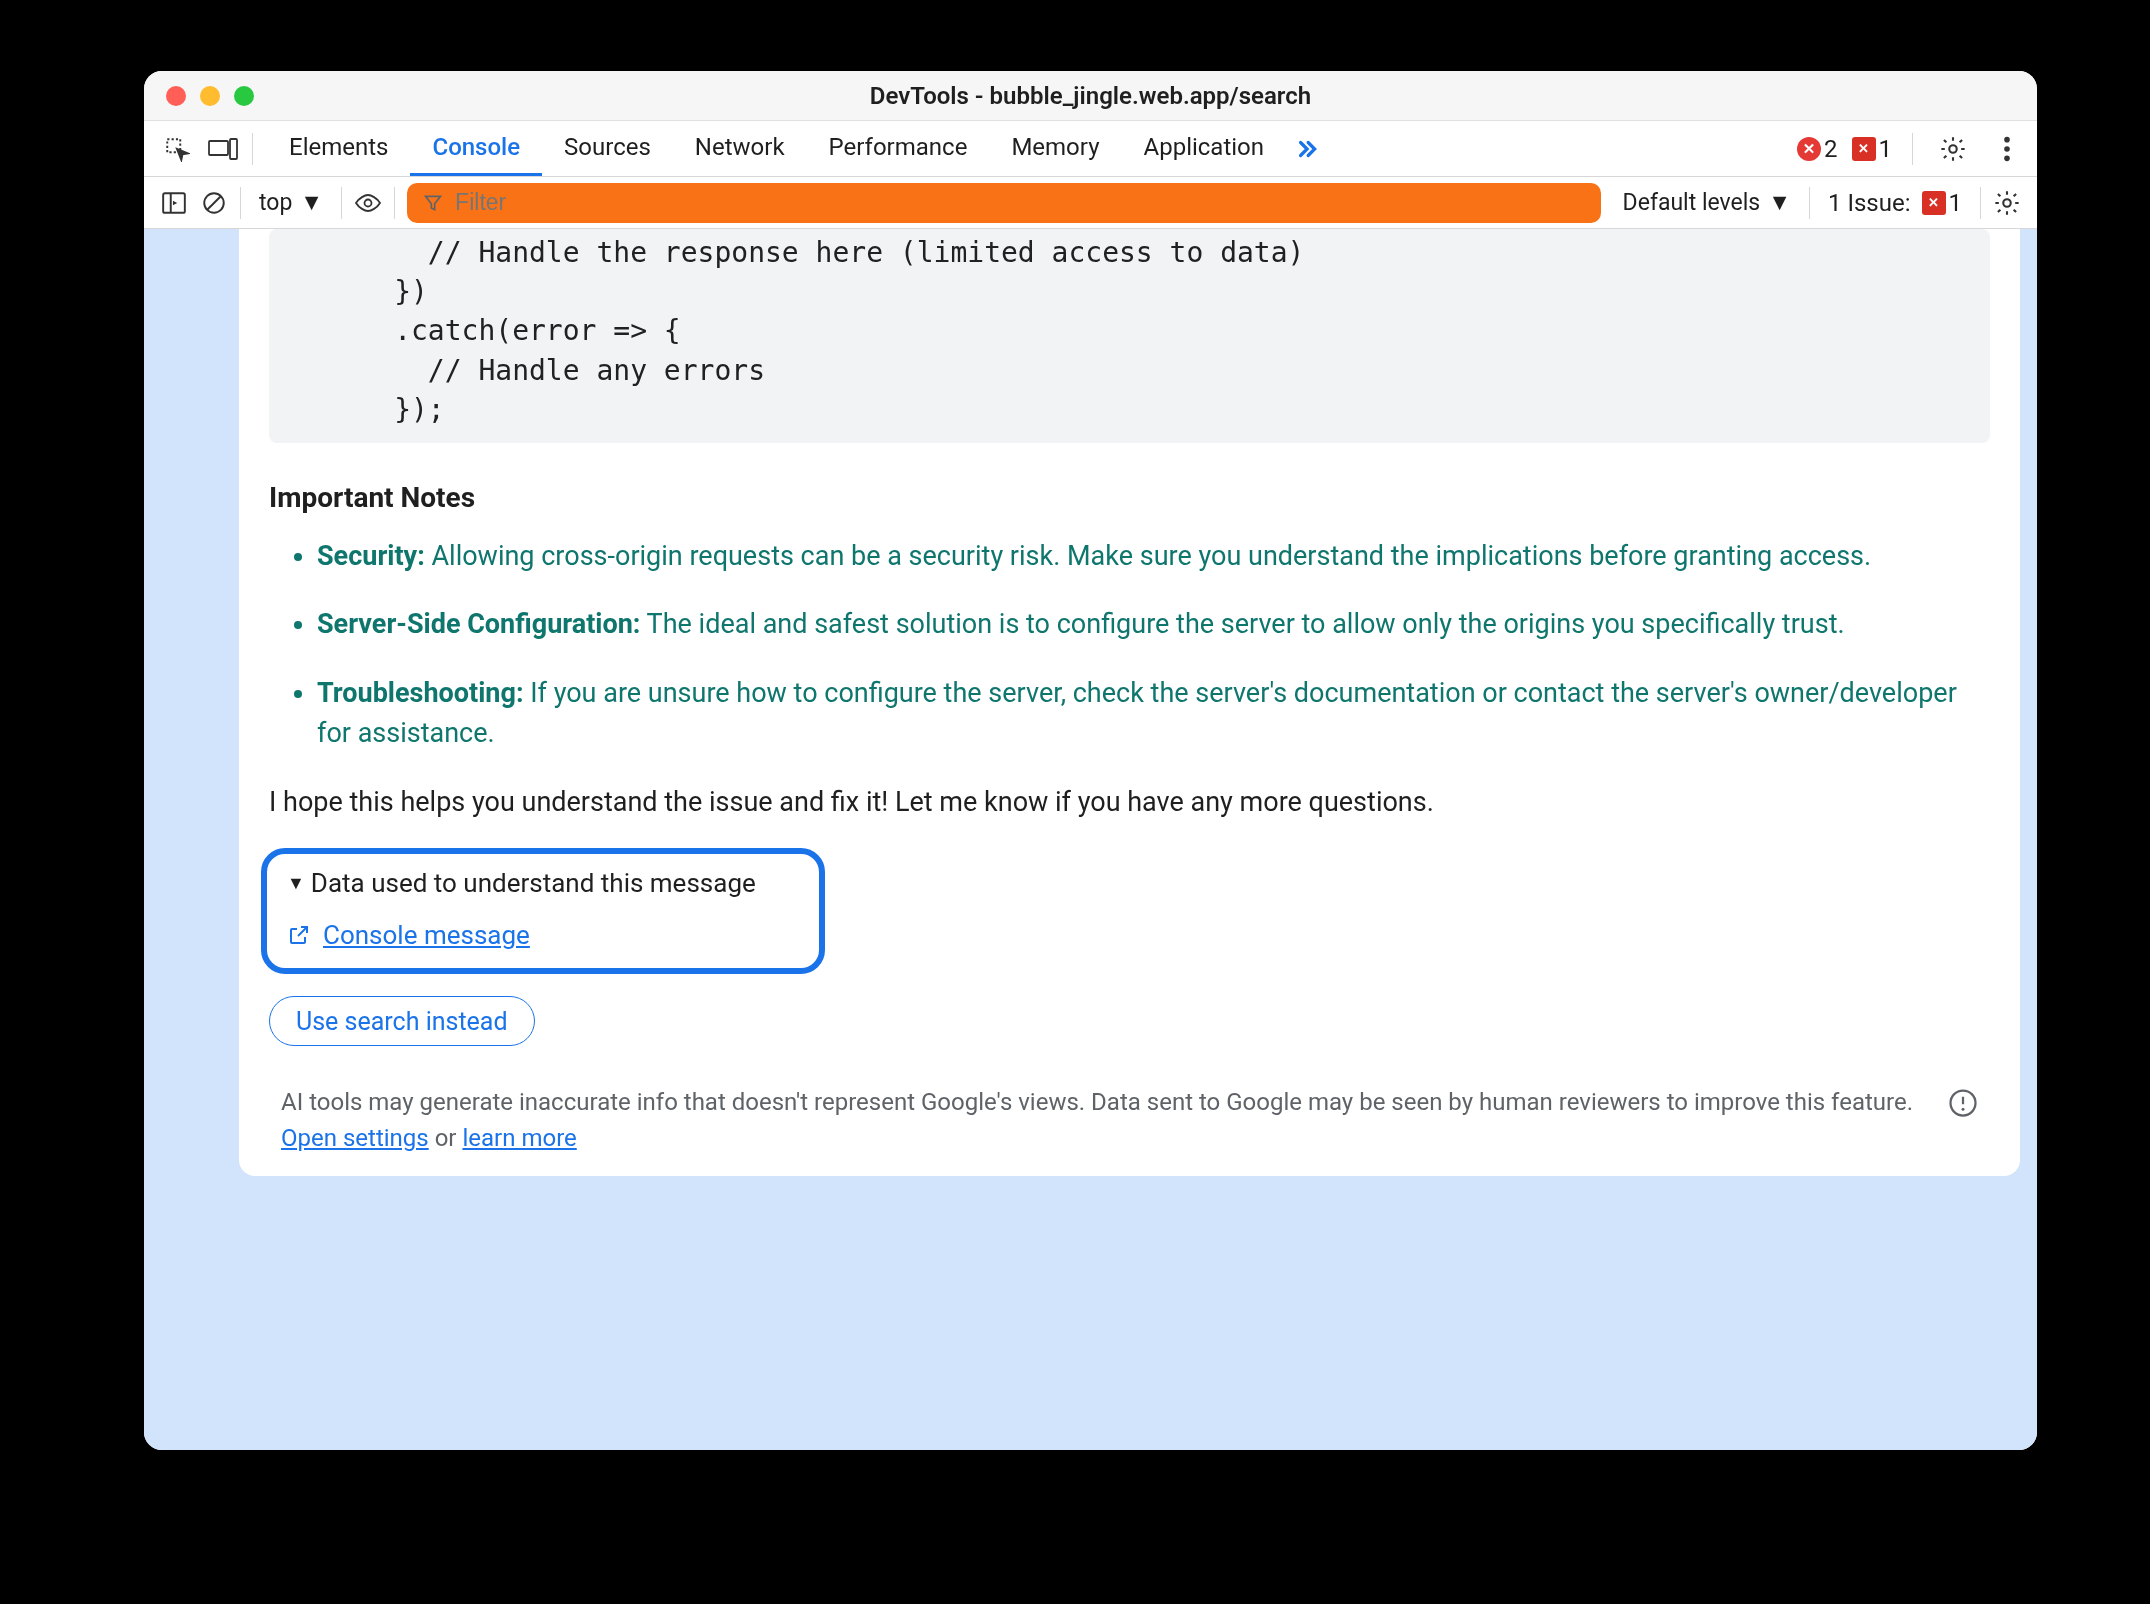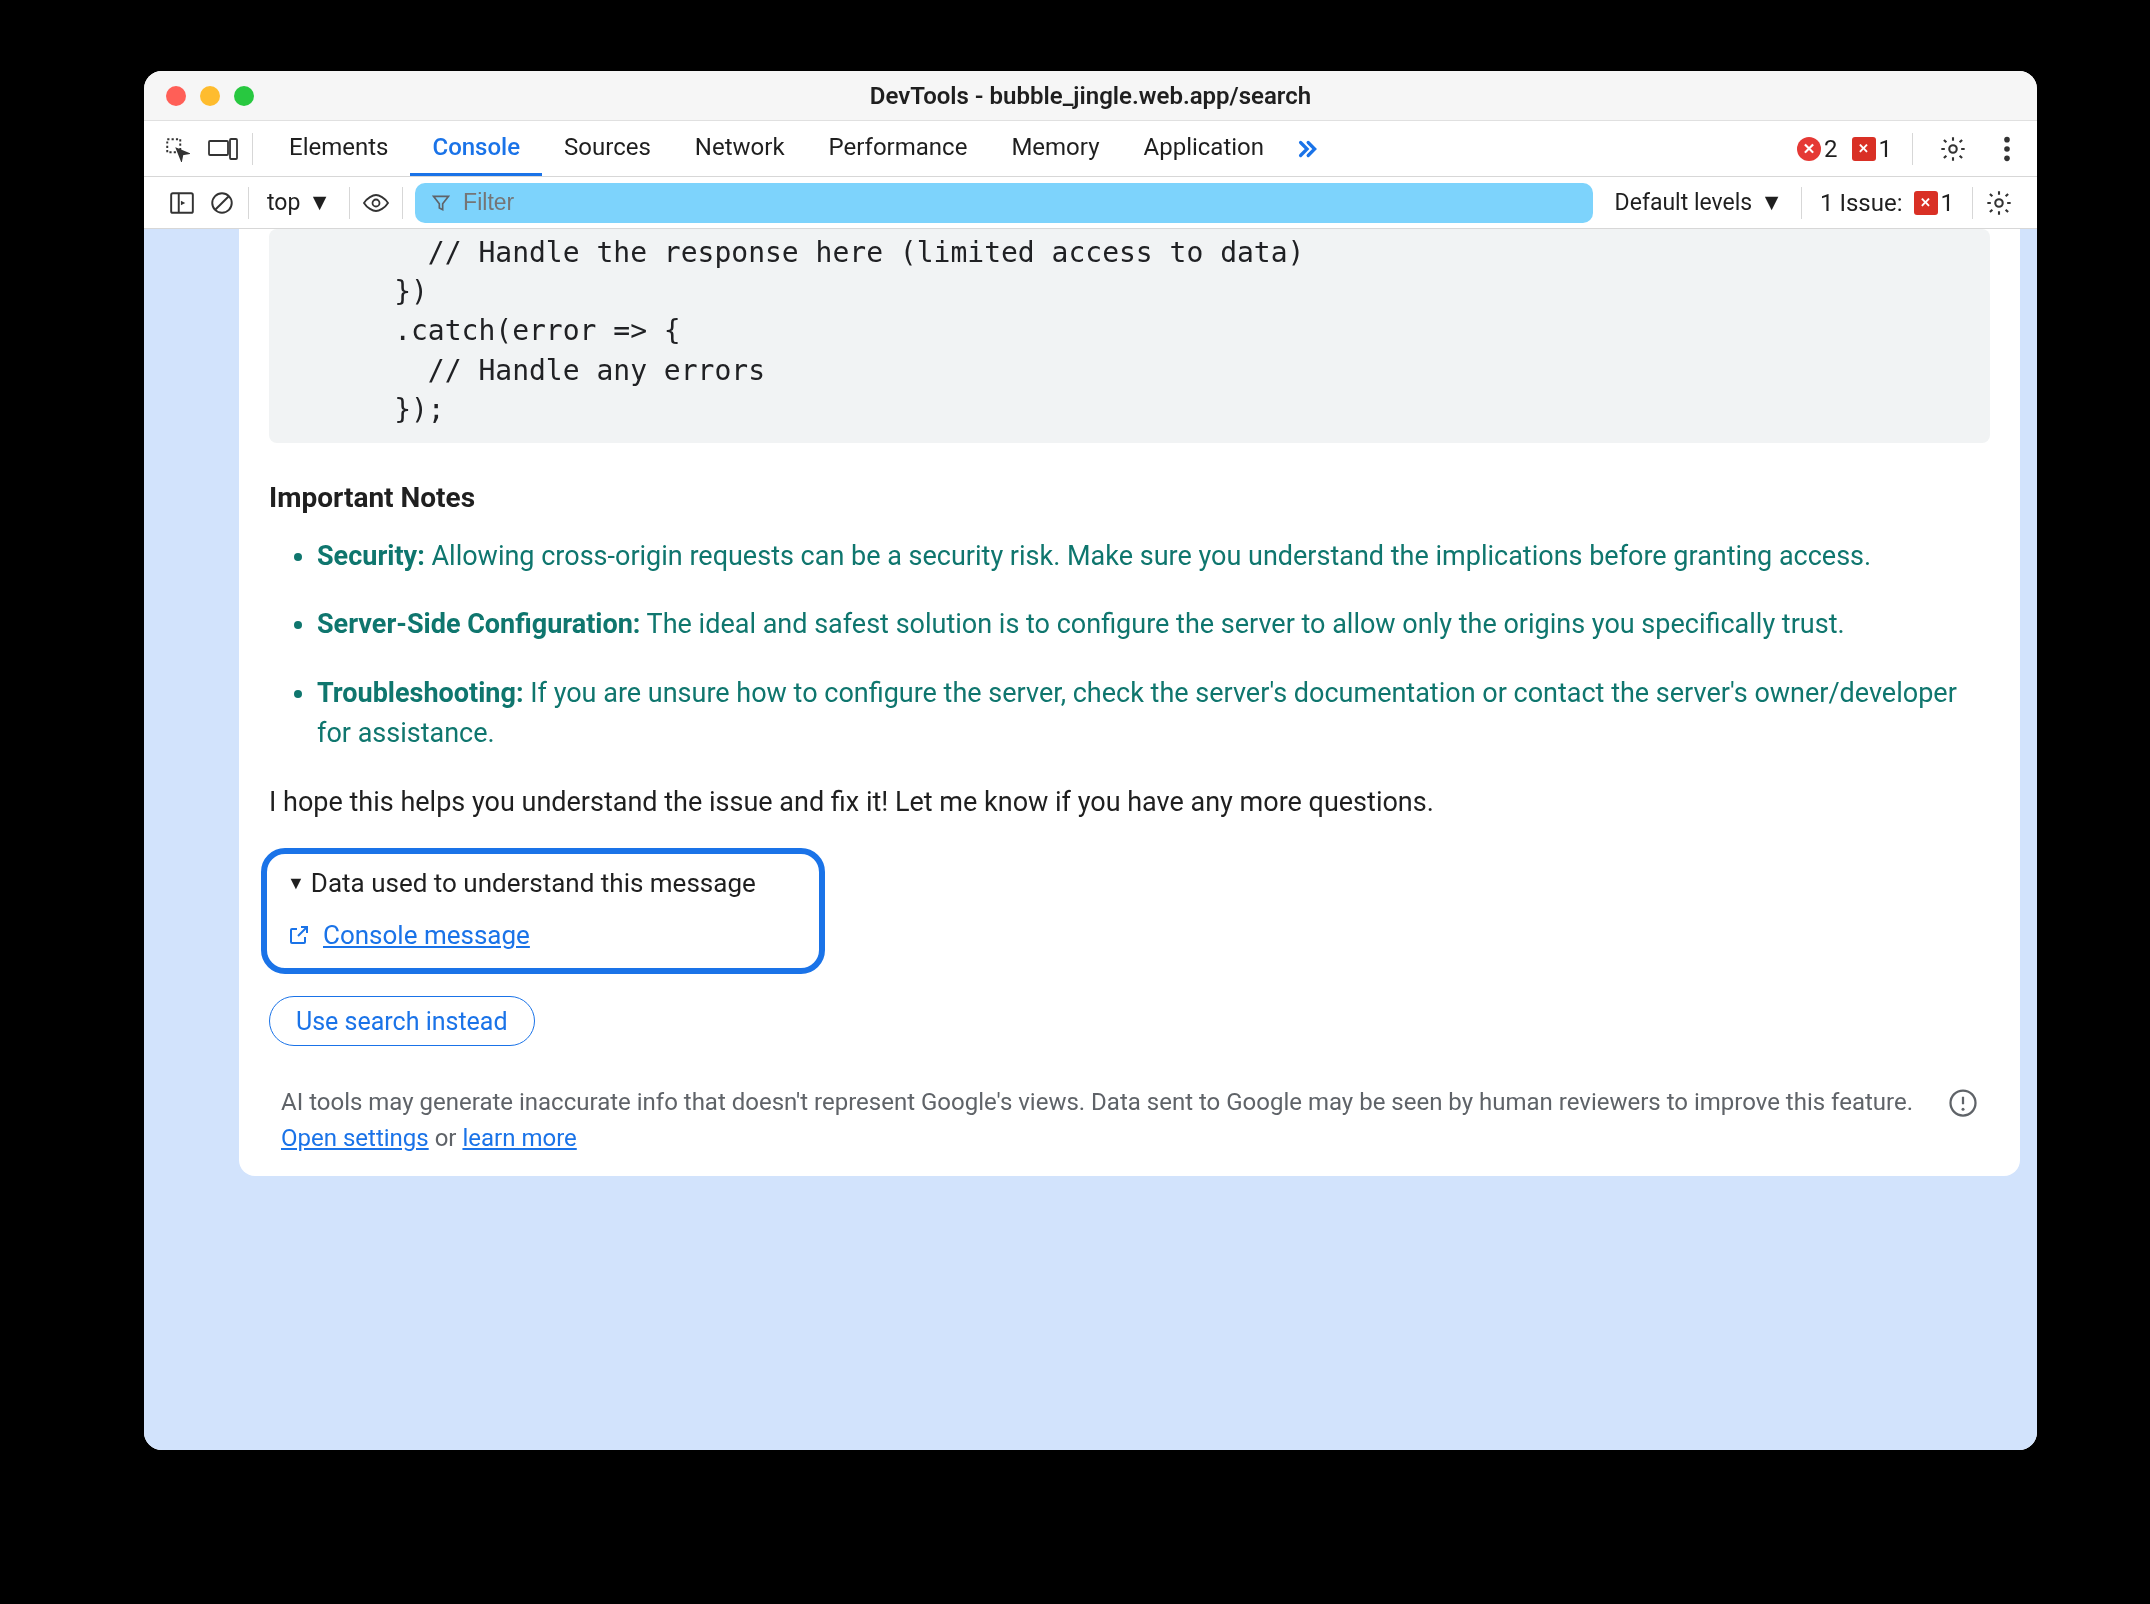--- a/index.html
+++ b/index.html
@@ -18,23 +18,23 @@
   .tab { padding:0 22px; display:flex; align-items:center; cursor:pointer; height:100%; border-bottom:3px solid transparent;}
   .tab.active { color:#1a73e8; border-bottom-color:#1a73e8; font-weight:500;}
   .spacer{flex:1;}
   .rightgroup{display:flex;align-items:center;gap:14px;}
   .badgegrp{display:flex;align-items:center;gap:3px;font-size:24px;}
   .circ-red{width:24px;height:24px;border-radius:50%;background:#e53935;color:#fff;display:flex;align-items:center;justify-content:center;font-size:15px;font-weight:700;}
   .flag-red{width:24px;height:24px;background:#d93025;color:#fff;display:flex;align-items:center;justify-content:center;font-size:13px;font-weight:700;border-radius:3px;}
   .iconbtn{width:40px;height:40px;display:flex;align-items:center;justify-content:center;cursor:pointer;color:#333;}
   .vsep{width:1px;height:32px;background:#d7d7d7;margin:0 6px;}
   
-  .filterrow{height:52px;display:flex;align-items:center;border-bottom:1px solid #d7d7d7;padding:0 18px;font-size:23px;color:#1f1f1f;}
+  .filterrow{height:52px;display:flex;align-items:center;border-bottom:1px solid #d7d7d7;padding:0 10px;font-size:23px;color:#1f1f1f;}
   .pill{display:flex;align-items:center;gap:8px;padding:0 12px;height:40px;cursor:pointer;}
-  .filterbox{flex:1;height:40px;background:#7dd3fc;border-radius:10px;display:flex;align-items:center;padding:0 16px;gap:12px;margin:0 10px 0 6px;}
+  .filterbox{flex:1;height:40px;background:#f97316;border-radius:10px;display:flex;align-items:center;padding:0 16px;gap:12px;margin:0 10px 0 6px;}
   .filterbox input{border:0;background:transparent;outline:0;font-size:23px;flex:1;color:#333;}
   
   .mainpane{flex:1;background:#d2e3fc;overflow:hidden;position:relative;}
   .card{position:absolute;left:95px;top:0;width:1781px;background:#fff;border-radius:0 0 16px 16px;padding:0 0 20px 0;}
   .codebox{margin:0 30px;background:#f1f3f4;border-radius:8px;padding:0 0 14px 0;}
   pre{font-family:ui-monospace,Menlo,Consolas,monospace;font-size:28px;line-height:1.4;white-space:pre;color:#202124;padding:4px 0 0 24px;}
   .cautionbox{margin:14px 30px 0;background:#f1f3f4;border-radius:8px;padding:14px 20px;}
   .linkblue{color:#1a73e8;text-decoration:underline;font-size:27px;cursor:pointer;}
   .sectitle{margin:38px 30px 0;font-size:28px;font-weight:700;color:#1f1f1f;}
   ul.notes{margin:22px 60px 0 78px;font-size:27px;line-height:1.5;color:#0f766e;}

